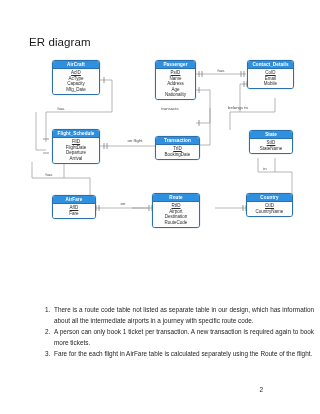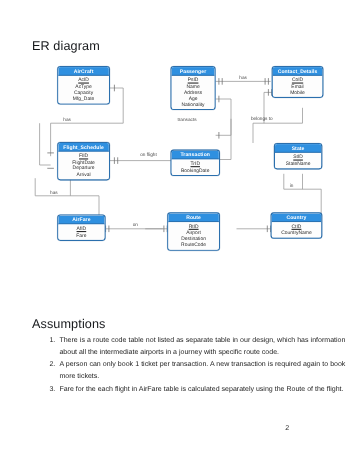--- a/index.html
+++ b/index.html
@@ -241,21 +241,20 @@
     <div class="entity" style="left:246px; top:143px; width:47px;">
       <div class="ent-head">Country</div>
       <div class="ent-body">
         <div class="attr pk">CtID</div>
         <div class="attr">CountryName</div>
       </div>
     </div>
 
   </div>
 
-  <div class="heading" id="assumptions-heading">Assumptions</div>
 
   <ol id="assumptions-list">
     <li>There is a route code table not listed as separate table in our design, which has information about all the intermediate airports in a journey with specific route code.</li>
     <li>A person can only book 1 ticket per transaction. A new transaction is required again to book more tickets.</li>
     <li>Fare for the each flight in AirFare table is calculated separately using the Route of the flight.</li>
   </ol>
 
   <div id="page-number">2</div>
 
 </div>

